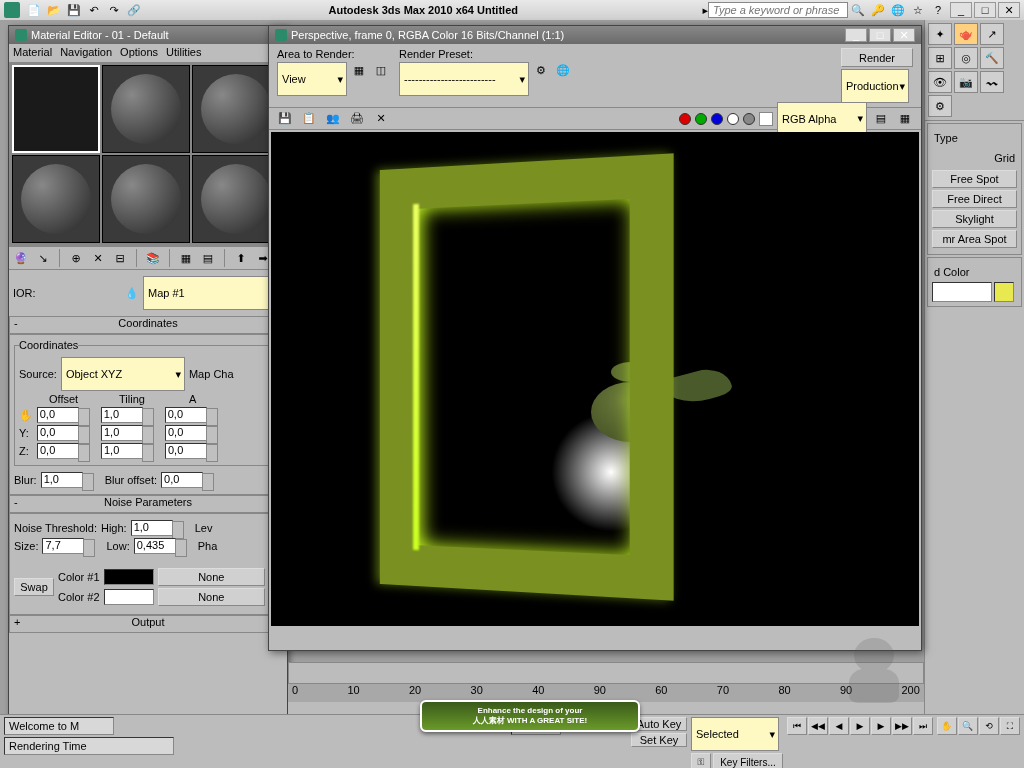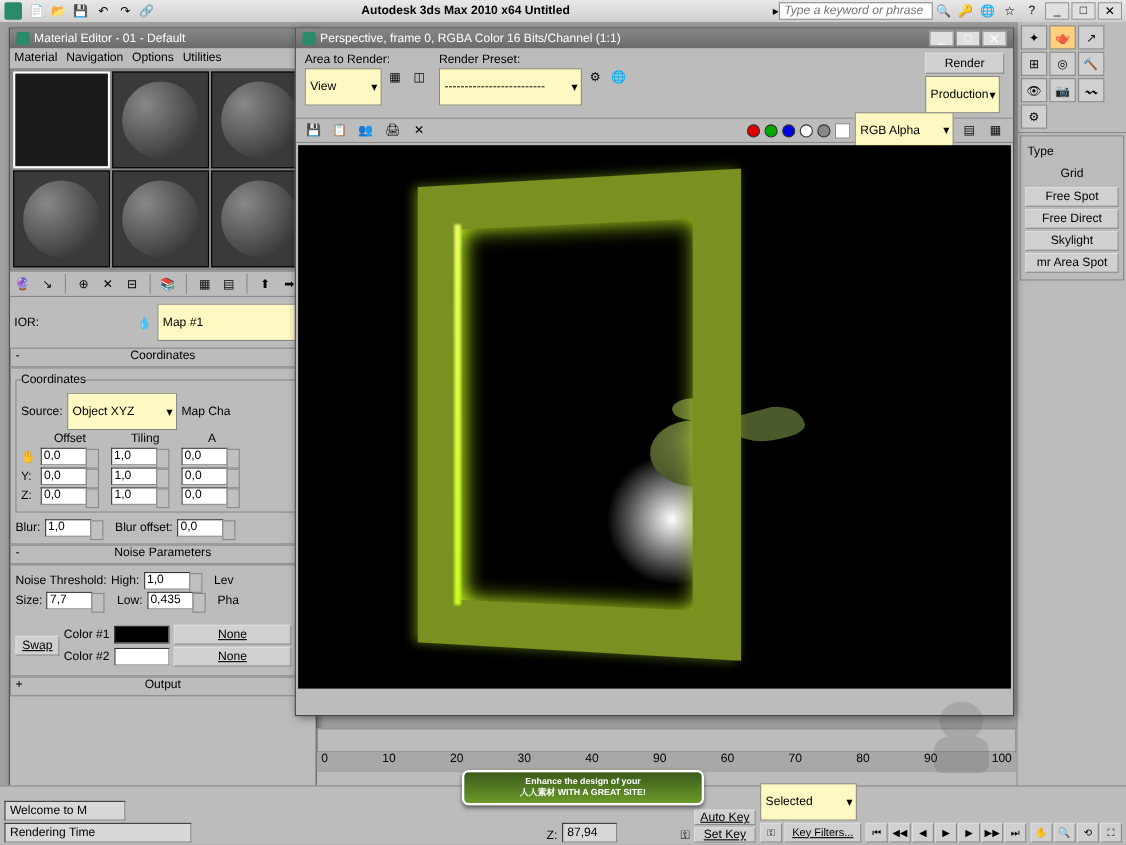--- a/index.html
+++ b/index.html
@@ -38,21 +38,21 @@
 .noise { width: 100%; height: 100%; background: #1a1a1a; }
 .mat-tools { height: 24px; display: flex; align-items: center; padding: 2px; gap: 2px; border-top: 1px solid #888; border-bottom: 1px solid #888; }
 .rollout-head { height: 18px; background: #bcbcbc; border: 1px solid #888; text-align: center; position: relative; }
 .rollout-head .collapse { position: absolute; left: 4px; top: 0; }
 .rollout-body { border: 1px solid #888; padding: 4px; background: #bcbcbc; }
 .field-row { display: flex; align-items: center; margin: 2px 0; gap: 4px; }
 .spin { width: 42px; height: 16px; background: #fff; border: 1px inset #888; padding: 0 2px; position: relative; }
 .spin::after { content: ''; position: absolute; right: -12px; top: 0; width: 10px; height: 16px; background: #c0c0c0; border: 1px solid #888; }
 .dropdown { height: 18px; background: #fef9c3; border: 1px solid #888; padding: 16px 4px; display: flex; align-items: center; position: relative; }
 .dropdown::after { content: '▾'; position: absolute; right: 3px; }
-.widebtn { height: 18px; background: #d0d0d0; border: 1px outset #ddd; display: flex; align-items: center; justify-content: center; flex: 1; text-decoration: underline; }
+.widebtn { height: 18px; background: #d0d0d0; border: 1px outset #ddd; display: flex; align-items: center; justify-content: center; flex: 1; }
 .swatch2 { width: 50px; height: 16px; background: #000; border: 1px inset #888; }
 .swatch2.w { background: #fff; }
 
 
 .renderwin { position: absolute; left: 268px; top: 25px; width: 654px; height: 626px; background: #bcbcbc; border: 1px solid #444; box-shadow: 2px 2px 8px rgba(0,0,0,0.5); }
 .render-controls { height: 64px; background: #bcbcbc; padding: 4px 8px; display: flex; gap: 8px; border-bottom: 1px solid #888; }
 .rc-group { display: flex; flex-direction: column; gap: 2px; }
 .rc-btn { width: 72px; height: 46px; background: #d0d0d0; border: 1px outset #ddd; display: flex; align-items: center; justify-content: center; }
 .render-tools { height: 22px; display: flex; align-items: center; padding: 2px 6px; gap: 4px; background: #bcbcbc; border-bottom: 1px solid #888; }
 .dot { width: 12px; height: 12px; border-radius: 50%; border: 1px solid #333; }
@@ -63,21 +63,21 @@
 .glow-edge { position: absolute; left: 42px; top: 42px; bottom: 42px; width: 6px; background: linear-gradient(#eaff60,#caff20); transform: perspective(800px) rotateY(-12deg); filter: blur(1px); }
 .glow { position: absolute; left: 280px; top: 280px; width: 120px; height: 120px; background: radial-gradient(circle, #fff, rgba(255,255,255,0) 70%); }
 .teapot { position: absolute; left: 300px; top: 220px; width: 160px; height: 100px; }
 .teapot-body { position: absolute; left: 20px; top: 30px; width: 80px; height: 60px; border-radius: 50%; background: radial-gradient(circle at 40% 30%, #6a7a3a, #3a4520); }
 .teapot-spout { position: absolute; left: 90px; top: 20px; width: 70px; height: 30px; background: #4a5a2a; border-radius: 0 40px 20px 60px / 0 30px 10px 40px; transform: rotate(-15deg); }
 .teapot-lid { position: absolute; left: 40px; top: 10px; width: 40px; height: 20px; background: #5a6a30; border-radius: 50%; }
 
 
 .timeline { position: absolute; left: 288px; bottom: 54px; right: 100px; height: 52px; background: #bcbcbc; }
 .ruler { height: 18px; background: #a8a8a8; display: flex; justify-content: space-between; padding: 0 4px; font-size: 9px; }
-.statusbar { position: absolute; left: 0; bottom: 0; right: 0; height: 54px; background: #bcbcbc; border-top: 1px solid #888; display: flex; align-items: flex-end; padding: 2px 4px; gap: 4px; }
+.statusbar { position: absolute; left: 0; bottom: 0; right: 0; height: 54px; background: #bcbcbc; border-top: 1px solid #888; display: flex; align-items: flex-start; padding: 2px 4px; gap: 4px; }
 .status-field { height: 18px; background: #d8d8d8; border: 1px inset #888; padding: 0 4px; display: flex; align-items: center; }
 .playbtn { width: 20px; height: 18px; background: #d0d0d0; border: 1px outset #ddd; display: flex; align-items: center; justify-content: center; font-size: 9px; }
 
 
 .watermark { position: absolute; left: 420px; bottom: 18px; width: 220px; height: 50px; z-index: 100; }
 .wm-banner { background: linear-gradient(#3a5a1a,#6a9a2a); border: 2px solid #fff; border-radius: 6px; padding: 4px 8px; color: #fff; font-weight: bold; text-align: center; box-shadow: 0 2px 4px rgba(0,0,0,0.5); }
 .wm-tag { font-size: 8px; }
 .wm-main { font-size: 14px; letter-spacing: 1px; }
 
 
@@ -122,25 +122,32 @@
     <div class="cmd-tab">⊞</div>
     <div class="cmd-tab">◎</div>
     <div class="cmd-tab">🔨</div>
     <div class="cmd-tab">👁</div>
     <div class="cmd-tab">📷</div>
     <div class="cmd-tab">〰</div>
     <div class="cmd-tab">⚙</div>
   </div>
   <div class="cmd-section">
     <div class="cmd-label">Type</div>
-    <div class="cmd-label" style="text-align:center">Grid</div>
+    <div class="cmd-label" style="text-align:right">Grid</div>
     <div class="cmd-btn">Free Spot</div>
     <div class="cmd-btn">Free Direct</div>
     <div class="cmd-btn">Skylight</div>
     <div class="cmd-btn">mr Area Spot</div>
+  </div>
+  <div class="cmd-section">
+    <div class="cmd-label">d Color</div>
+    <div style="display:flex;gap:2px">
+      <div class="swatch w"></div>
+      <div class="swatch y"></div>
+    </div>
   </div>
 </div>
 
 <div class="matedit">
   <div class="win-title">
     <div class="appicon"></div>
     <span>Material Editor - 01 - Default</span>
   </div>
   <div class="win-menu">
     <span>Material</span>
@@ -193,21 +200,21 @@
 
   <div class="rollout-head">
     <span class="collapse">-</span>
     <span>Coordinates</span>
   </div>
   <div class="rollout-body">
     <fieldset style="border:1px solid #888;padding:4px">
       <legend>Coordinates</legend>
       <div class="field-row">
         <label>Source:</label>
-        <div class="dropdown" style="width:100px">Object XYZ</div>
+        <div class="dropdown" style="width:124px">Object XYZ</div>
         <label>Map Cha</label>
       </div>
       <div class="field-row" style="margin-left:30px">
         <label style="width:50px">Offset</label>
         <label style="width:50px;margin-left:16px">Tiling</label>
         <label style="width:30px;margin-left:16px">A</label>
       </div>
       <div class="field-row">
         <span>✋</span>
         <div class="spin">0,0</div>
@@ -355,21 +362,21 @@
     <span>0</span>
     <span>10</span>
     <span>20</span>
     <span>30</span>
     <span>40</span>
     <span>90</span>
     <span>60</span>
     <span>70</span>
     <span>80</span>
     <span>90</span>
-    <span>100</span>
+    <span>200</span>
   </div>
 </div>
 
 <div class="monkey"></div>
 
 <div class="statusbar">
   <div style="display:flex;flex-direction:column;gap:2px">
     <div class="status-field" style="width:110px">Welcome to M</div>
     <div class="status-field" style="width:170px">Rendering Time </div>
   </div>

